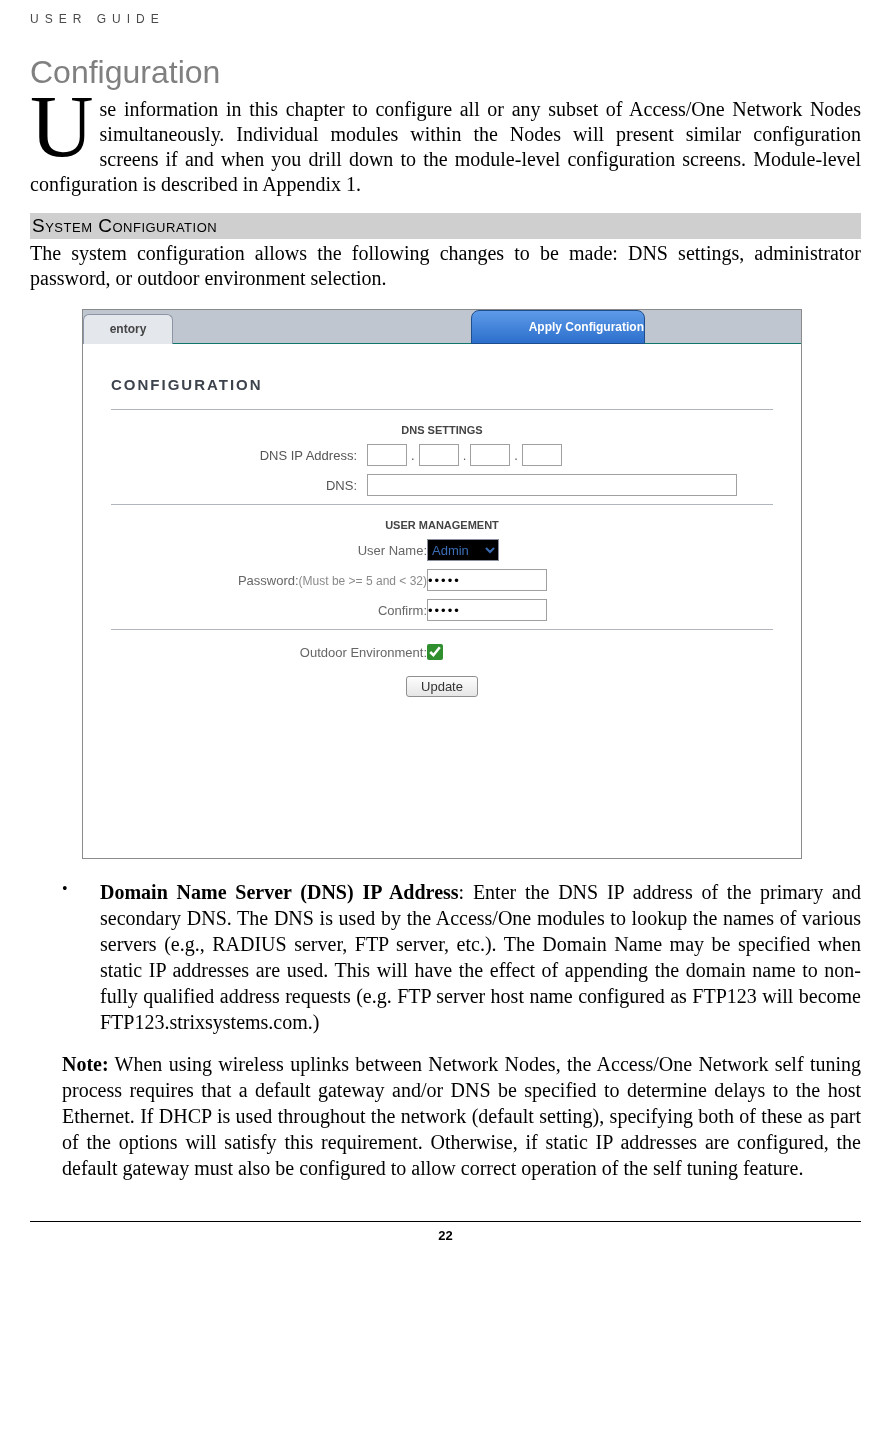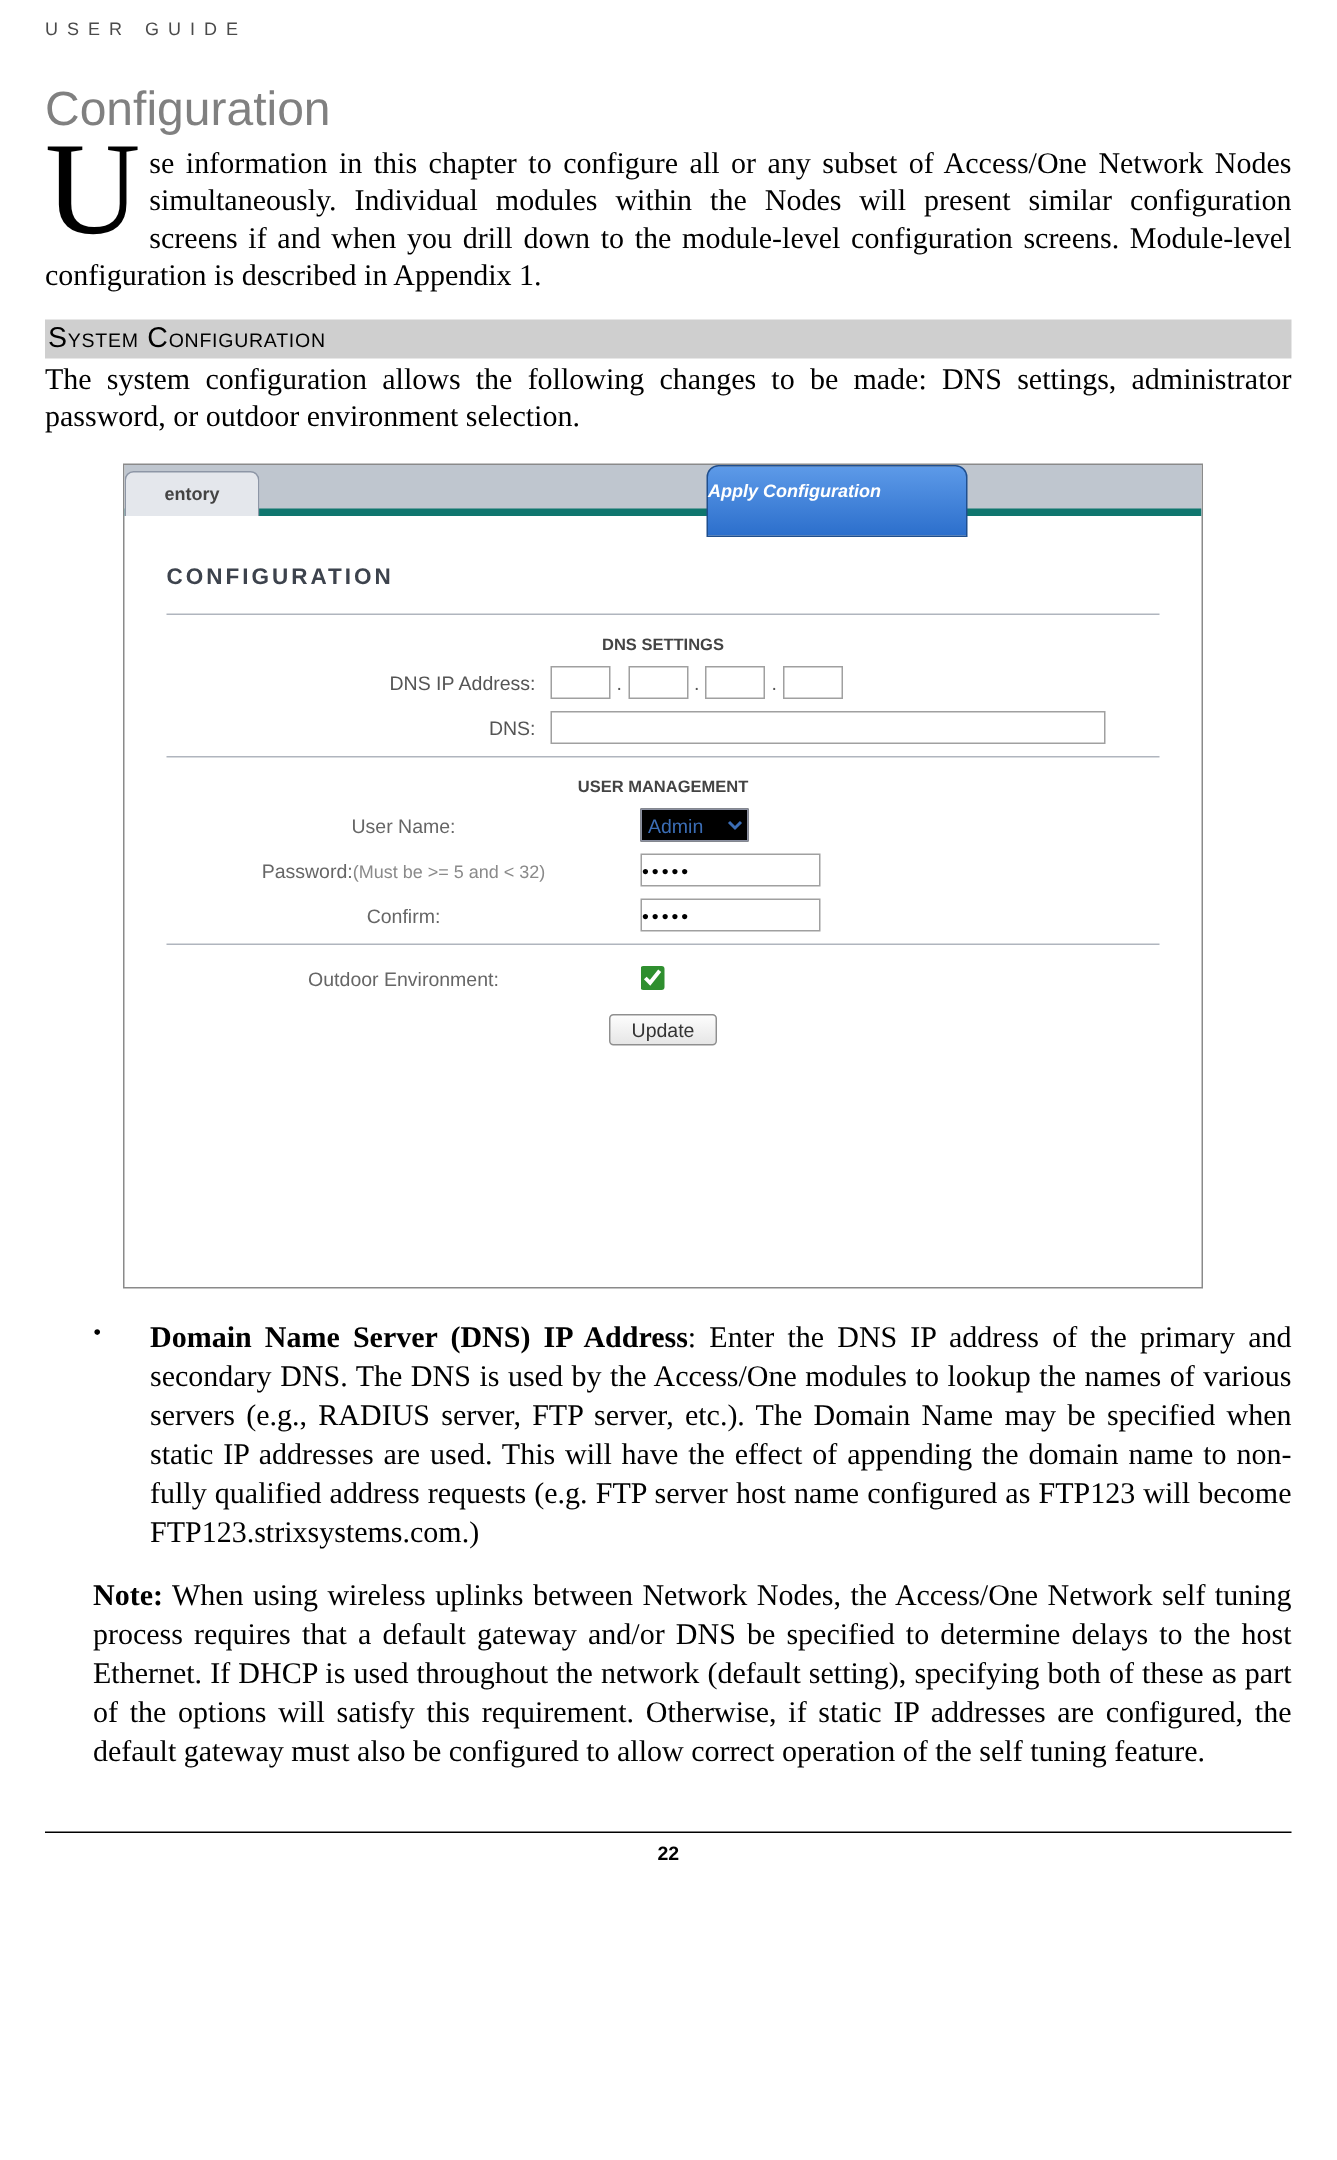--- a/index.html
+++ b/index.html
@@ -5,35 +5,35 @@
   * { margin:0; padding:0; box-sizing:border-box; }
   body { width:891px; background:#fff; font-family:Garamond, Georgia, serif; color:#000; padding:12px 30px 0 30px; }
   .hdr { font-family:Verdana, Geneva, sans-serif; font-size:12px; letter-spacing:6px; font-weight:400; color:#4a4a4a; margin-bottom:28px; }
   .chtitle { font-family:Verdana, Geneva, sans-serif; font-size:32px; color:#808080; margin-bottom:6px; }
   .intro { overflow:hidden; font-size:20px; line-height:1.25; color:#000; margin-bottom:16px; text-align:justify; }
   .dropcap { float:left; font-size:88px; line-height:60px; font-family:Garamond, Georgia, serif; padding:0 6px 0 0; }
   .systemcfg { background:#cfcfcf; font-family:Verdana, Geneva, sans-serif; font-variant:small-caps; font-size:19px; letter-spacing:0.5px; padding:2px 2px; margin-bottom:2px; }
   .systemdesc { font-size:20px; line-height:1.25; text-align:justify; margin-bottom:18px; }
   
   .shot { width:720px; height:550px; border:1px solid #8a8a8a; margin-left:52px; margin-bottom:20px; background:#ffffff; position:relative; font-family:Verdana, Geneva, sans-serif; font-size:12px; color:#333; overflow:hidden; }
-  .tabrow1 { height:34px; background:#bfc6cf; border-bottom:5px solid #0f766e; position:relative; }
+  .tabrow1 { height:34px; background:#bfc6cf; border-bottom:1px solid #0f766e; position:relative; }
   .tabrow1 .tab-inv { position:absolute; left:0; top:4px; height:30px; width:90px; background:#e4e7ec; border:1px solid #8d96a6; border-bottom:none; border-top-left-radius:6px; border-top-right-radius:6px; text-align:center; line-height:28px; font-weight:700; color:#444; }
-  .tabrow1 .tab-apply { position:absolute; left:388px; top:0; height:48px; width:174px; background:linear-gradient(#5d9ae8,#2c6fcc); border:1px solid #1f4e8d; border-top-left-radius:8px; border-top-right-radius:8px; color:#fff; font-weight:700; text-align:left; line-height:32px;font-style:italic; }
+  .tabrow1 .tab-apply { position:absolute; left:388px; top:0; height:34px; width:174px; background:linear-gradient(#5d9ae8,#2c6fcc); border:1px solid #1f4e8d; border-top-left-radius:8px; border-top-right-radius:8px; color:#fff; font-weight:700; text-align:right; line-height:32px; }
   .tabrow2 { height:26px; background:#e4e7ec; border-bottom:1px solid #7a8494; white-space:nowrap; }
   .tabrow2 .t2 { display:inline-block; vertical-align:top; height:26px; padding:0 10px; line-height:24px; font-weight:700; color:#464d58; border-right:1px solid #9aa1ae; }
   .tabrow2 .t2.slim { padding:0 6px; border-left:1px solid #9aa1ae; }
   .tabrow2 .t2.first { padding-left:0; }
   .tabrow2 .t2.active { background:#d5d9e0; }
   .cfgbody { padding:32px 28px 0 28px; }
   .cfgtitle { font-weight:700; letter-spacing:2px; color:#3d434d; font-size:15px; margin-bottom:16px; }
   .hr { border:none; border-top:1px solid #b0b5be; margin:0 0 14px 0; }
   .subhdr { text-align:center; font-weight:700; color:#444; font-size:11px; margin-bottom:8px; }
   .row { display:flex; align-items:center; margin-bottom:8px; font-size:13px; color:#555; }
   .row .lbl { width:256px; text-align:right; padding-right:10px; }
-  .row .lblL { width:316px; text-align:center; padding-left:0; color:#666; }
+  .row .lblL { width:316px; text-align:right; padding-left:0; color:#666; }
   .ip input.oct { width:40px; height:22px; border:1px solid #a0a0a0; background:#fff; text-align:center; font-size:13px; }
   .ip .dot { padding:0 4px; }
   .row input.wide { width:370px; height:22px; border:1px solid #a0a0a0; background:#fff; padding:0 4px; font-size:13px; }
   .row select.usel { width:72px; height:22px; border:1px solid #8a8fa0; background:#000000; font-size:13px; color:#3b6db5; }
   .row input.pw { width:120px; height:22px; border:1px solid #a0a0a0; background:#fff; font-family:Verdana, sans-serif; font-size:13px; letter-spacing:2px; }
   .row input.chk { width:16px; height:16px; accent-color:#2f8f2f; }
   .btnwrap { text-align:center; margin-top:16px; }
   .btnwrap button { font-family:Verdana,sans-serif; font-size:13px; padding:2px 14px; background:linear-gradient(#fdfdfd,#e6e6e6); border:1px solid #8f8f8f; border-radius:3px; color:#333; }
   
   .bul { display:flex; margin-left:32px; margin-right:0; font-size:20px; line-height:1.3; text-align:justify; margin-bottom:16px; }

